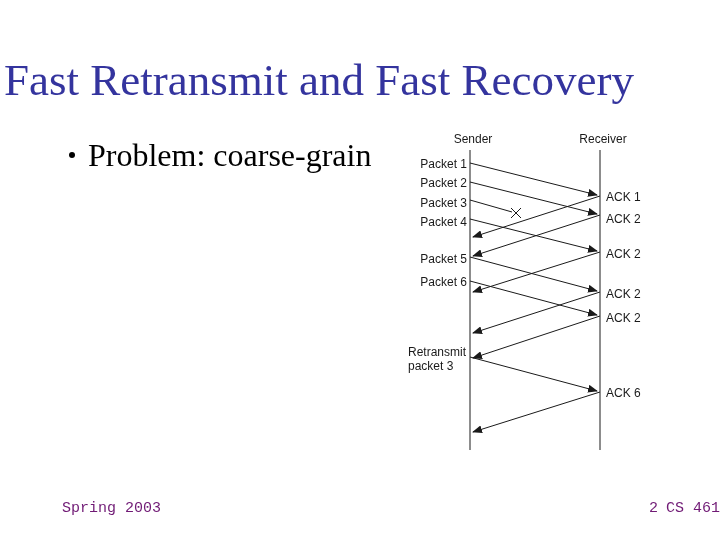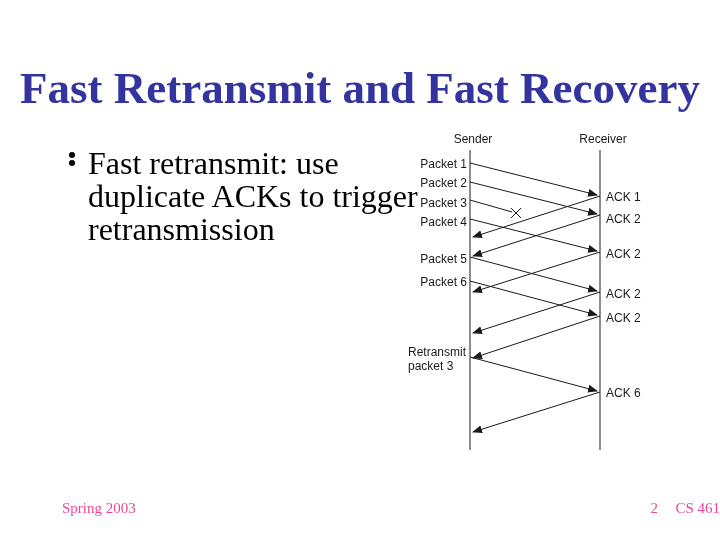--- a/index.html
+++ b/index.html
@@ -8,25 +8,25 @@
     background: #ffffff;
     position: relative;
     overflow: hidden;
     font-family: "Liberation Serif", serif;
   }
   .slide { position: absolute; inset: 0; background: #ffffff; }
 
   .title {
     position: absolute;
     left: 0; right: 0; top: 54px;
-    margin: 12px;
-    text-align: center;
+    margin: 4px;
+    text-align: left;
     font-family: "Liberation Serif", serif;
     font-size: 45px;
-    font-weight: bold;
+    font-weight: normal;
     line-height: 45px;
     color: #34349E;
     white-space: nowrap;
   }
 
   .bullets {
     position: absolute;
     left: 68px; top: 139px;
     width: 350px;
     font-size: 32px;
@@ -45,44 +45,39 @@
   svg.diagram { position: absolute; left: 0; top: 0; }
   .dg-line { stroke: #1a1a1a; stroke-width: 1; fill: none; }
   .dg-text {
     font-family: "Liberation Sans", sans-serif;
     font-size: 12px;
     fill: #1a1a1a;
   }
 
   .footer-item {
     position: absolute; top: 500px;
-    font-size: 15px; color: #ec4899;
-    font-family: Liberation Serif, serif;
+    font-size: 15px; color: #701a75;
+    font-family: Liberation Mono, monospace;
     white-space: nowrap;
   }
   .footer-left { left: 62px; }
   .footer-center { left: 0; right: 0; text-align: right; margin-left: 16px; }
   .footer-right { right: 62px; }
 </style>
 </head>
 <body>
 
 <div class="slide">
 
   <h1 class="title">Fast Retransmit and Fast Recovery</h1>
 
   <div class="bullets">
     <div class="bullet-item">
       <span class="bullet-dot"></span>
-    </div>
-    <div class="bullet-item">
-      <span class="bullet-dot"></span>
-      <div class="bullet-line">Fast retransmit: use</div>
-      <div class="bullet-line">duplicate ACKs to trigger</div>
-      <div class="bullet-line">retransmission</div>
+      <div class="bullet-line">Problem: coarse-grain</div>
     </div>
   </div>
 
   <svg class="diagram" width="720" height="540" viewBox="0 0 720 540">
     <defs>
       <marker id="arrow" markerWidth="10" markerHeight="8" refX="9" refY="4" orient="auto" markerUnits="userSpaceOnUse">
         <path d="M0,0 L10,4 L0,8 z" fill="#1a1a1a"></path>
       </marker>
     </defs>
 

